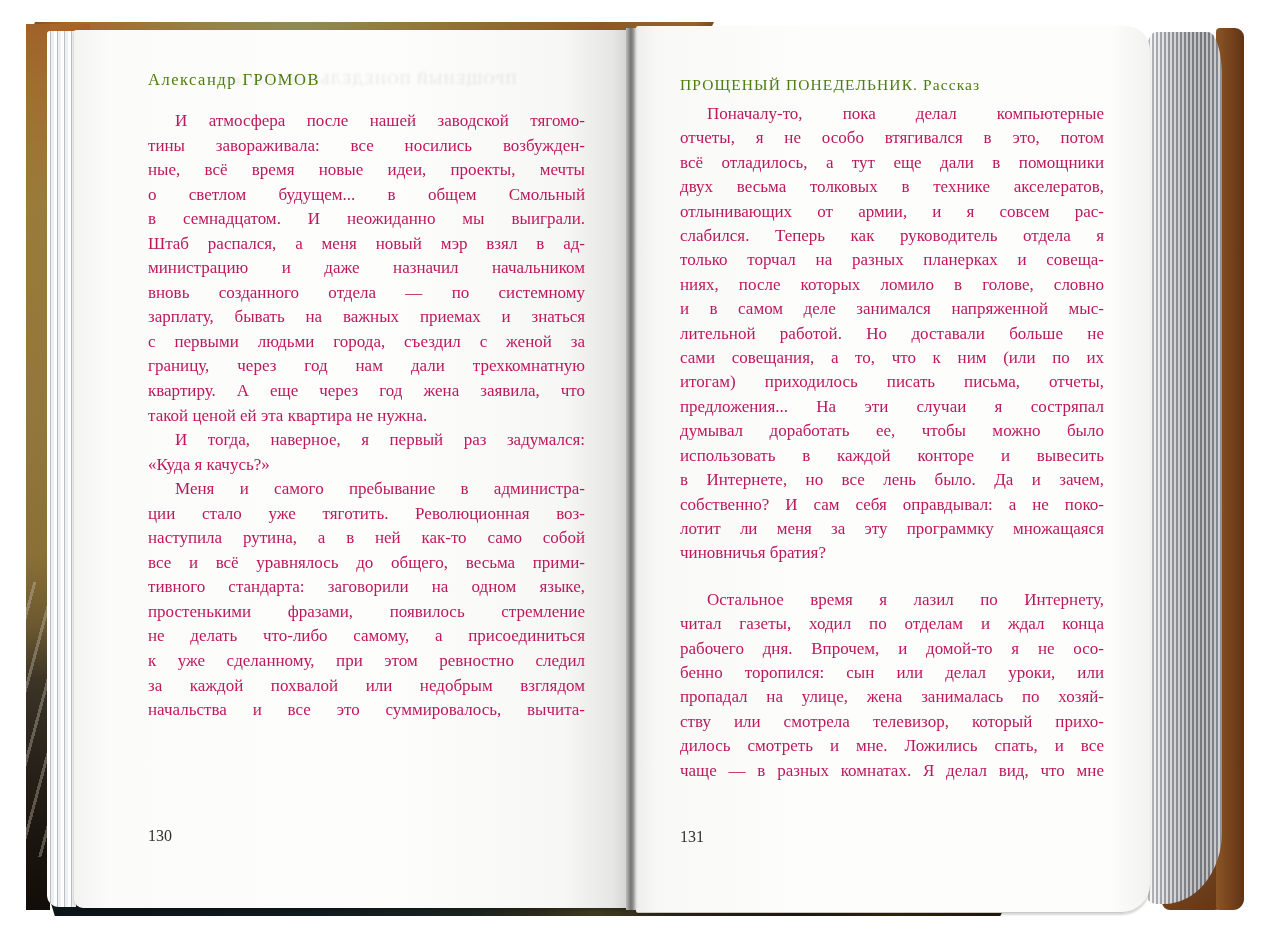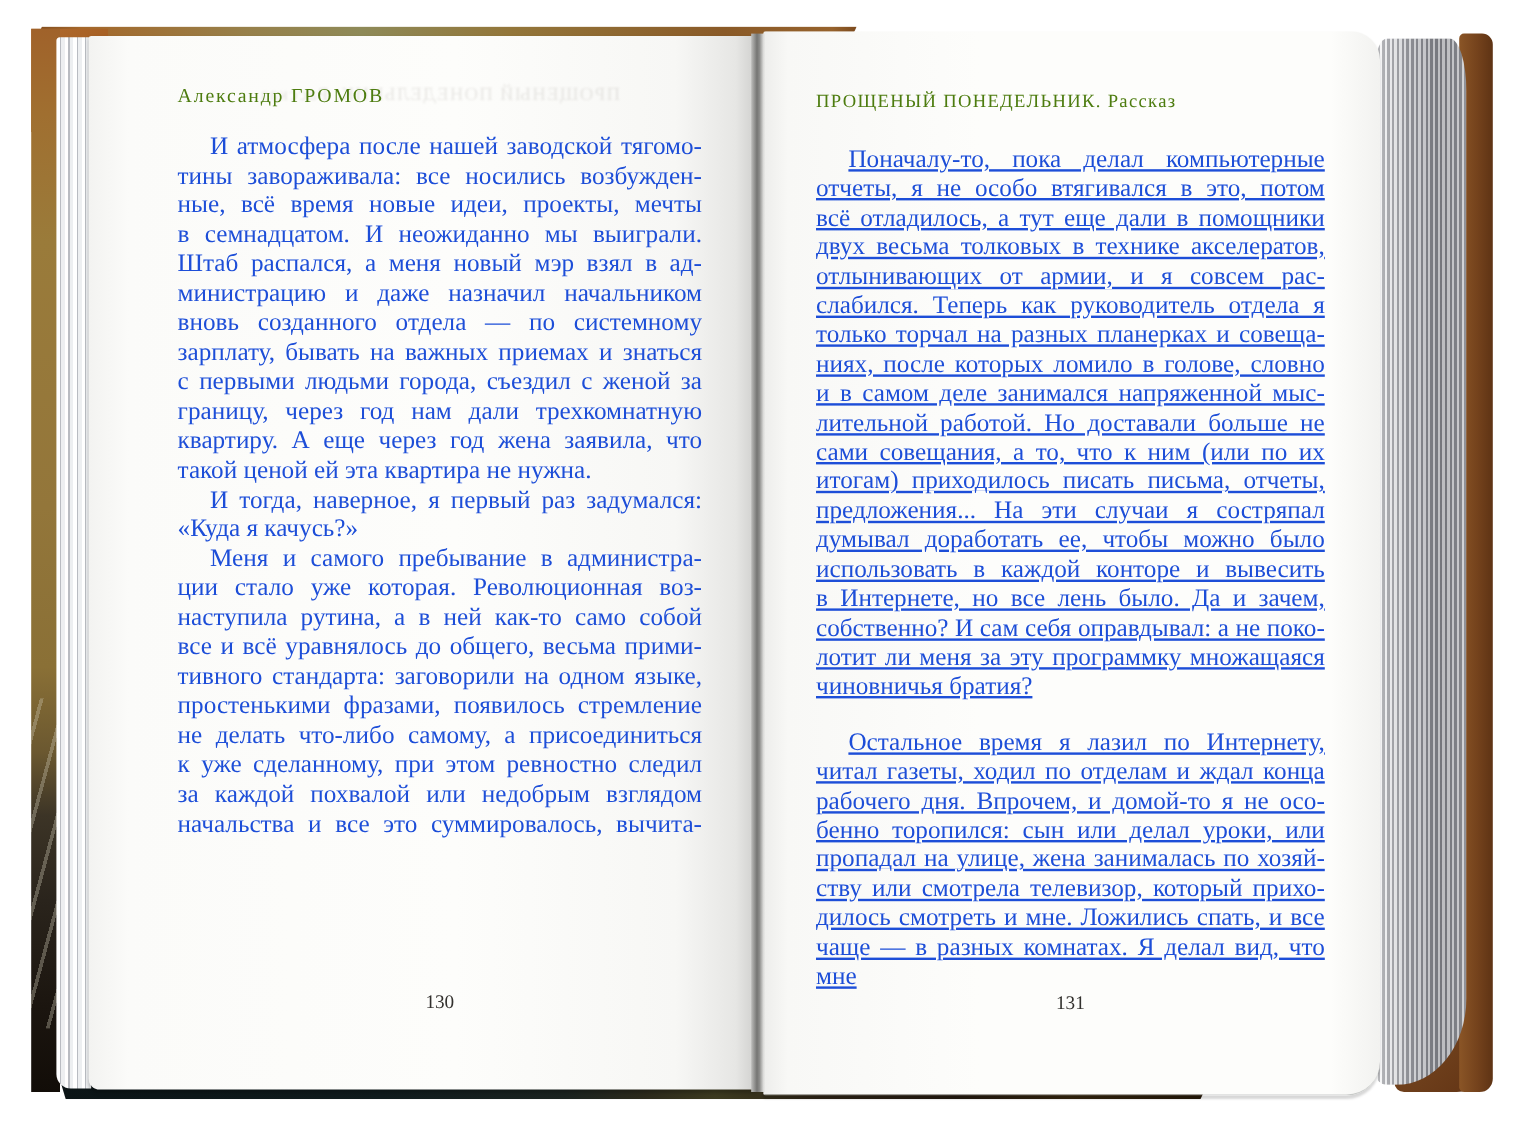--- a/index.html
+++ b/index.html
@@ -76,28 +76,28 @@
 
   
   .hdr{position:absolute;z-index:6;color:#4d7c0f;}
   .hdr-left{left:148px;top:70px;width:437px;font-size:16.5px;letter-spacing:1.5px;}
   .hdr-right{left:680px;top:76px;width:424px;font-size:15.5px;letter-spacing:1.1px;}
   .ghost{
     position:absolute;left:148px;top:70px;width:437px;z-index:6;text-align:center;
     font-size:15.5px;letter-spacing:1.1px;color:#6a6258;opacity:.14;
     transform:scaleX(-1);filter:blur(1px);
   }
-  .body-col{position:absolute;z-index:6;color:#1d4ed8;font-size:21px;line-height:24.55px;}
+  .body-col{position:absolute;z-index:6;color:#be185d;font-size:17px;line-height:24.55px;}
   .body-left{left:148px;top:109px;width:437px;}
-  .body-right{left:680px;top:120px;width:424px;line-height:24.4px;text-decoration:underline;}
+  .body-right{left:680px;top:102px;width:424px;line-height:24.4px;}
   .ln{text-align:justify;text-align-last:justify;white-space:normal;}
   .ln.end{text-align-last:left;}
   .ln.in{text-indent:27px;}
   .ln.gap{margin-top:22px;}
-  .pagenum{position:absolute;z-index:6;text-align:center;font-size:16px;color:#33312e;}
+  .pagenum{position:absolute;z-index:6;text-align:left;font-size:16px;color:#33312e;}
   .pagenum-left{left:148px;top:827px;width:437px;}
   .pagenum-right{left:680px;top:828px;width:424px;font-family:Liberation Serif, serif;}
 </style>
 </head>
 <body>
 
 <div class="photo">
 
   <div class="top-edge"></div>
   <div class="corner-tl"></div>
@@ -114,33 +114,34 @@
 
   <div class="ghost">ПРОЩЕНЫЙ ПОНЕДЕЛЬНИК. Рассказ</div>
 
   <div class="hdr hdr-left">Александр ГРОМОВ</div>
   <div class="hdr hdr-right">ПРОЩЕНЫЙ ПОНЕДЕЛЬНИК. Рассказ</div>
 
   <div class="body-col body-left" id="body-left">
       <div class="ln in">И атмосфера после нашей заводской тягомо-</div>
       <div class="ln">тины завораживала: все носились возбужден-</div>
       <div class="ln">ные, всё время новые идеи, проекты, мечты</div>
+      <div class="ln">о светлом будущем... в общем Смольный</div>
       <div class="ln">в семнадцатом. И неожиданно мы выиграли.</div>
       <div class="ln">Штаб распался, а меня новый мэр взял в ад-</div>
       <div class="ln">министрацию и даже назначил начальником</div>
       <div class="ln">вновь созданного отдела — по системному</div>
       <div class="ln">зарплату, бывать на важных приемах и знаться</div>
       <div class="ln">с первыми людьми города, съездил с женой за</div>
       <div class="ln">границу, через год нам дали трехкомнатную</div>
       <div class="ln">квартиру. А еще через год жена заявила, что</div>
       <div class="ln end">такой ценой ей эта квартира не нужна.</div>
       <div class="ln in">И тогда, наверное, я первый раз задумался:</div>
       <div class="ln end">«Куда я качусь?»</div>
       <div class="ln in">Меня и самого пребывание в администра-</div>
-      <div class="ln">ции стало уже которая. Революционная воз-</div>
+      <div class="ln">ции стало уже тяготить. Революционная воз-</div>
       <div class="ln">наступила рутина, а в ней как-то само собой</div>
       <div class="ln">все и всё уравнялось до общего, весьма прими-</div>
       <div class="ln">тивного стандарта: заговорили на одном языке,</div>
       <div class="ln">простенькими фразами, появилось стремление</div>
       <div class="ln">не делать что-либо самому, а присоединиться</div>
       <div class="ln">к уже сделанному, при этом ревностно следил</div>
       <div class="ln">за каждой похвалой или недобрым взглядом</div>
       <div class="ln">начальства и все это суммировалось, вычита-</div>
     </div>
   <div class="body-col body-right" id="body-right">

